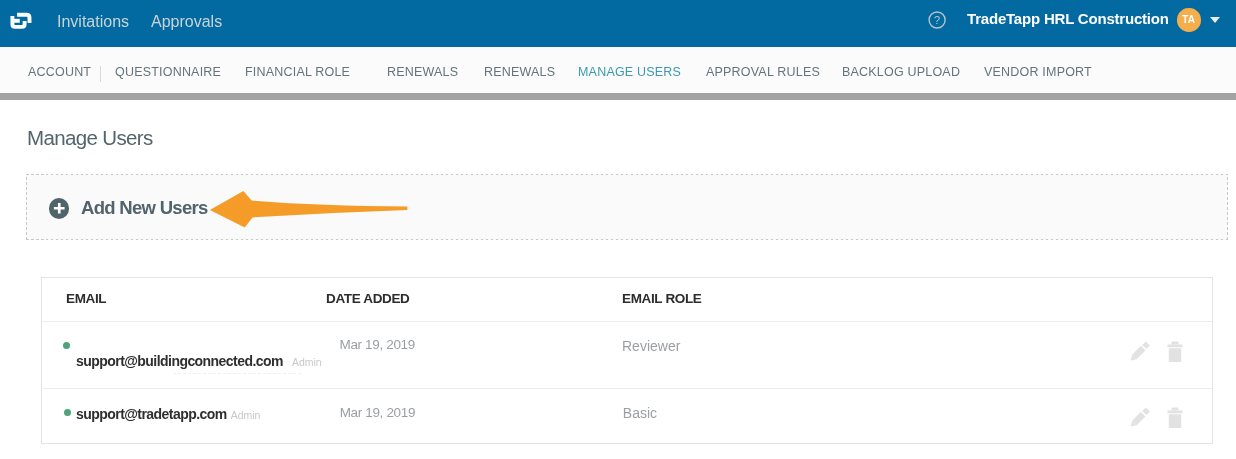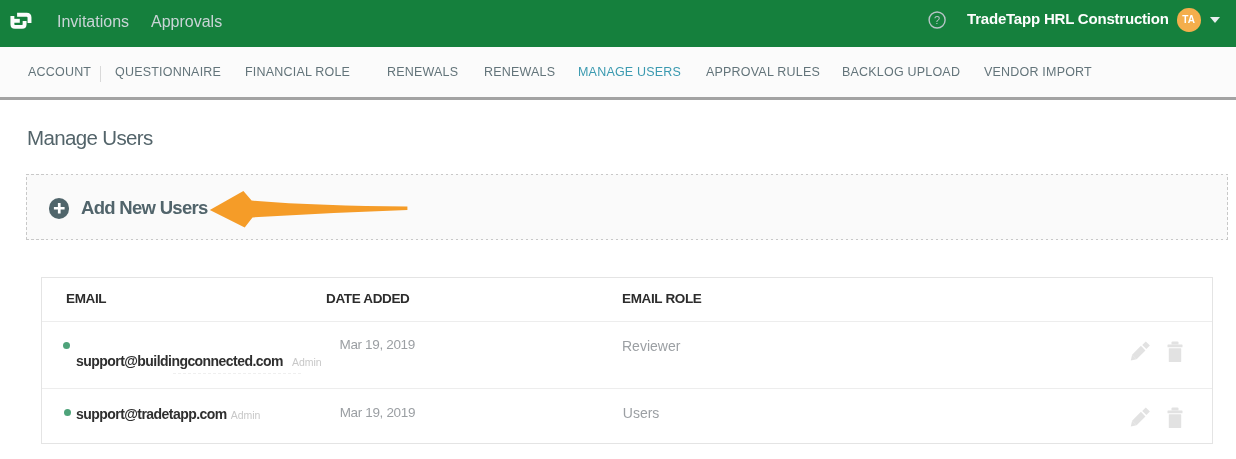--- a/index.html
+++ b/index.html
@@ -2,33 +2,33 @@
 <html><head>
 <meta charset="utf-8">
 <style>
   * { margin:0; padding:0; box-sizing:border-box; }
   html,body { width:1236px; height:459px; background:#fff; overflow:hidden;
     font-family:"Liberation Sans", sans-serif; }
   .abs { position:absolute; }
   #page { position:relative; width:1236px; height:459px; background:#fff; }
 
   
-  #topbar { left:0; top:0; width:1236px; height:47px; background:#15803d; }
+  #topbar { left:0; top:0; width:1236px; height:47px; background:#0369a1; }
   .navlink { color:#c9d4d6; font-size:16px; top:13px; }
   #brand { color:#fdfdfd; font-size:15px; font-weight:bold; top:10px; letter-spacing:-0.2px; }
   #avatar { left:1177px; top:8px; width:23.5px; height:23.5px; border-radius:50%;
     background:#f4ae4c; color:#fff; font-size:10px; font-weight:bold;
     text-align:center; line-height:24px; letter-spacing:0.3px; }
   #caret { left:1210px; top:17px; width:0; height:0;
     border-left:5px solid transparent; border-right:5px solid transparent;
     border-top:6.5px solid #e8eef0; }
 
   
   #tabs { left:0; top:47px; width:1236px; height:53px; background:#fbfbfb;
-    border-bottom:3px solid #a3a3a3; }
+    border-bottom:7px solid #a3a3a3; }
   .tab { top:17.5px; font-size:12.5px; letter-spacing:0.2px; color:#63747a; }
   .tab.active { color:#3b9ab0; }
   #tabsep { left:100px; top:19px; width:1px; height:16px; background:#d9d9d9; }
 
   
   #h1 { left:27px; top:126px; font-size:20.5px; letter-spacing:-0.65px; color:#53646a; }
 
   
   #addbox { left:26px; top:173.5px; width:1202px; height:66px;
     background:
@@ -115,21 +115,21 @@
 
   <div class="abs dot" style="left:63.3px; top:341.9px;"></div>
   <div class="abs email" style="left:76px; top:353px;">support@buildingconnected.com<span class="admin" style="margin-left:9px;">Admin</span></div>
   <div class="abs cell date" style="left:339.5px; top:337px;">Mar 19, 2019</div>
   <div class="abs cell" style="left:622px; top:337.5px;text-align:center;">Reviewer</div>
   <div class="abs" style="left:173px; top:373px; width:128px; border-top:1.5px dashed #efefef;"></div>
 
   <div class="abs dot" style="left:63.9px; top:409px;"></div>
   <div class="abs email" style="left:76px; top:406px;">support@tradetapp.com<span class="admin" style="margin-left:4px;">Admin</span></div>
   <div class="abs cell date" style="left:339.7px; top:405px;">Mar 19, 2019</div>
-  <div class="abs cell" style="left:622.8px; top:405px;">Users</div>
+  <div class="abs cell" style="left:622.8px; top:405px;">Basic</div>
 
   <svg class="abs" style="left:1129px; top:339px;" width="24" height="26" viewBox="0 0 22 26">
     <g fill="#e2e2e2" transform="rotate(-45 0.8 21.5)">
       <path d="M 0.8,21.5 L 5.8,18.3 L 5.8,24.7 Z"></path>
       <rect x="5.8" y="18.3" width="12.5" height="6.4"></rect>
       <rect x="19.9" y="18.6" width="5" height="5.8"></rect>
     </g>
   </svg>
   <svg class="abs" style="left:1166px; top:338px;" width="18" height="26" viewBox="0 0 18 26">
     <g fill="#e2e2e2">

